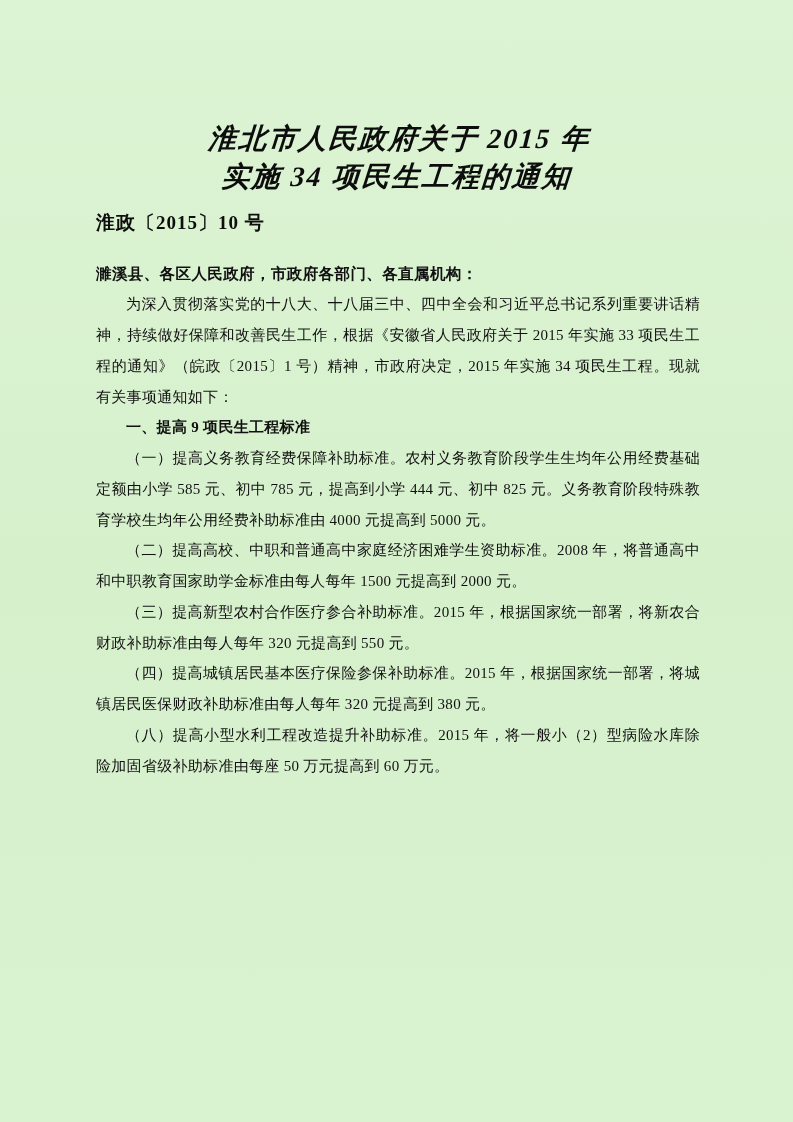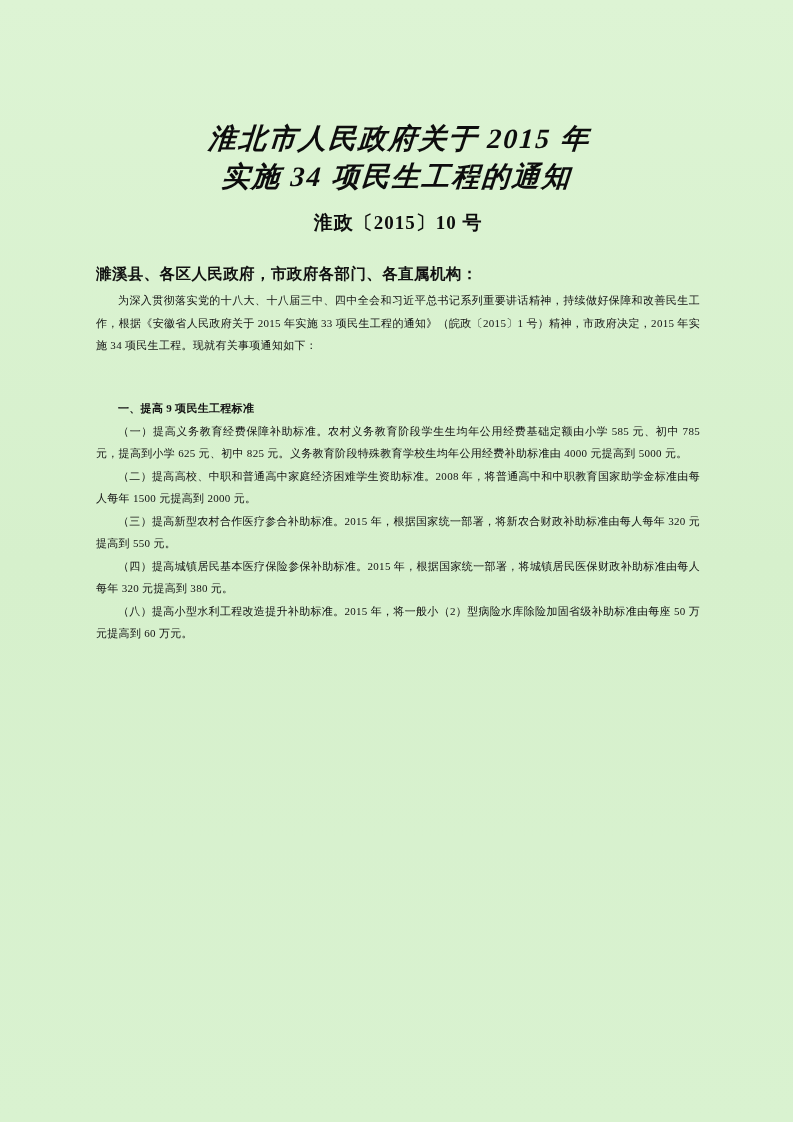--- a/index.html
+++ b/index.html
@@ -38,65 +38,63 @@
     color: #0d0d0d;
     font-style: italic;
     margin: 0 0 4px 0;
     transform: skewX(-4deg);
   }
   .doc-title .line {
     display: block;
     white-space: nowrap;
   }
   .doc-number {
-    text-align: center;
     font-weight: bold;
     font-size: 19px;
     letter-spacing: 1px;
     margin: 14px 0 22px 0;
     color: #0d0d0d;
   }
   .addressee {
     font-size: 15.5px;
     line-height: 2.05;
     margin: 0 0 0 0;
     text-align: justify;
     letter-spacing: 0.4px;
     font-weight: bold;
   }
   p.body-para {
-    font-size: 11px;
+    font-size: 15px;
     line-height: 2.05;
     margin: 0;
     text-indent: 2em;
     text-align: justify;
     letter-spacing: 0.3px;
   }
   p.body-para.bold {
     font-weight: bold;
-    margin-top: 40px;
   }
 </style>
 </head>
 <body>
 
 <div class="page">
   <div class="content">
 
     <h1 class="doc-title">
       <span class="line">淮北市人民政府关于 2015 年</span>
       <span class="line">实施 34 项民生工程的通知</span>
     </h1>
 
     <div class="doc-number">淮政〔2015〕10 号</div>
 
     <div class="addressee">濉溪县、各区人民政府，市政府各部门、各直属机构：</div>
 
     <p class="body-para">为深入贯彻落实党的十八大、十八届三中、四中全会和习近平总书记系列重要讲话精神，持续做好保障和改善民生工作，根据《安徽省人民政府关于 2015 年实施 33 项民生工程的通知》（皖政〔2015〕1 号）精神，市政府决定，2015 年实施 34 项民生工程。现就有关事项通知如下：</p>
     <p class="body-para bold">一、提高 9 项民生工程标准</p>
-    <p class="body-para">（一）提高义务教育经费保障补助标准。农村义务教育阶段学生生均年公用经费基础定额由小学 585 元、初中 785 元，提高到小学 625 元、初中 825 元。义务教育阶段特殊教育学校生均年公用经费补助标准由 4000 元提高到 5000 元。</p>
+    <p class="body-para">（一）提高义务教育经费保障补助标准。农村义务教育阶段学生生均年公用经费基础定额由小学 585 元、初中 785 元，提高到小学 444 元、初中 825 元。义务教育阶段特殊教育学校生均年公用经费补助标准由 4000 元提高到 5000 元。</p>
     <p class="body-para">（二）提高高校、中职和普通高中家庭经济困难学生资助标准。2008 年，将普通高中和中职教育国家助学金标准由每人每年 1500 元提高到 2000 元。</p>
     <p class="body-para">（三）提高新型农村合作医疗参合补助标准。2015 年，根据国家统一部署，将新农合财政补助标准由每人每年 320 元提高到 550 元。</p>
     <p class="body-para">（四）提高城镇居民基本医疗保险参保补助标准。2015 年，根据国家统一部署，将城镇居民医保财政补助标准由每人每年 320 元提高到 380 元。</p>
     <p class="body-para">（八）提高小型水利工程改造提升补助标准。2015 年，将一般小（2）型病险水库除险加固省级补助标准由每座 50 万元提高到 60 万元。</p>
 
   </div>
 </div>
 
 </body></html>

